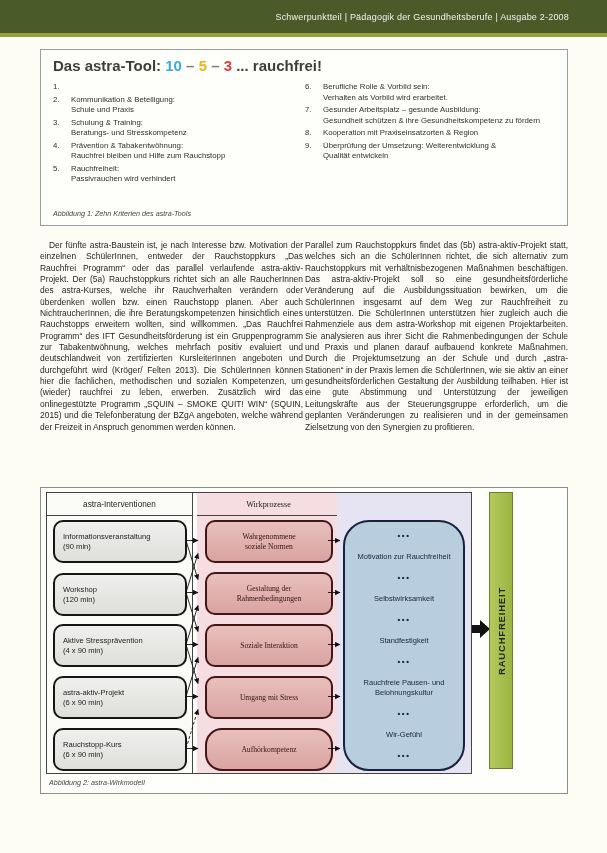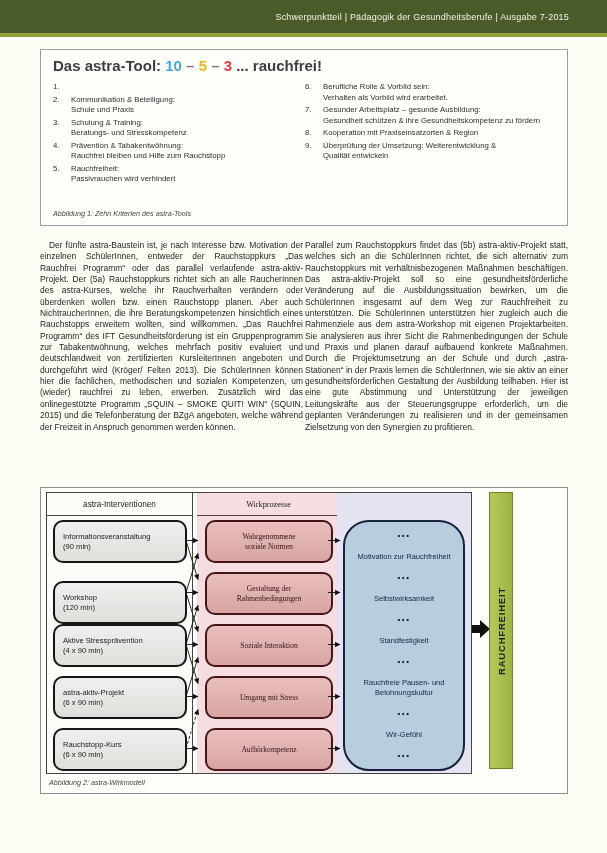--- a/index.html
+++ b/index.html
@@ -90,21 +90,21 @@
   .footer .fsep{margin:0 9px;color:#555;}
   .footer .fpage{margin-left:auto;margin-top:48px;}
 </style>
 </head>
 <body>
 
 <div class="page">
 
   <div class="hdr"></div>
   <div class="hdr-accent"></div>
-  <div class="hdr-text">Schwerpunktteil | Pädagogik der Gesundheitsberufe | Ausgabe 7-2015</div>
+  <div class="hdr-text">Schwerpunktteil | Pädagogik der Gesundheitsberufe | Ausgabe 2-2008</div>
 
   <div class="toolbox">
     <div class="tb-title">
       <span>Das astra-Tool:</span>
       <span id="tb-title-nums"> <span style="color: rgb(63, 169, 220);">10</span><span class="sep"> – </span><span style="color: rgb(233, 182, 31);">5</span><span class="sep"> – </span><span style="color: rgb(226, 59, 59);">3</span> </span>
       <span>... rauchfrei!</span>
     </div>
     <div class="tb-cols">
       <div class="tb-col" id="tb-col-left">
           <div class="tb-item">
@@ -158,38 +158,38 @@
 
   <div class="article-col" id="col-left"><span class="ind"></span><span>Der fünfte astra-Baustein ist, je nach Interesse bzw. Motivation der einzelnen SchülerInnen, entweder der Rauchstoppkurs „Das Rauchfrei Programm“ oder das parallel verlaufende astra-aktiv-Projekt. Der (5a) Rauchstoppkurs richtet sich an alle RaucherInnen des astra-Kurses, welche ihr Rauchverhalten verändern oder überdenken wollen bzw. einen Rauchstopp planen. Aber auch NichtraucherInnen, die ihre Beratungskompetenzen hinsichtlich eines Rauchstopps erweitern wollten, sind willkommen. „Das Rauchfrei Programm“ des IFT Gesundheitsförderung ist ein Gruppenprogramm zur Tabakentwöhnung, welches mehrfach positiv evaluiert und deutschlandweit von zertifizierten KursleiterInnen angeboten und durchgeführt wird (Kröger/ Felten 2013). Die SchülerInnen können hier die fachlichen, methodischen und sozialen Kompetenzen, um (wieder) rauchfrei zu leben, erwerben. Zusätzlich wird das onlinegestützte Programm „SQUIN – SMOKE QUIT! WIN“ (SQUIN, 2015) und die Telefonberatung der BZgA angeboten, welche während der Freizeit in Anspruch genommen werden können.</span></div>
   <div class="article-col" id="col-right"><span>Parallel zum Rauchstoppkurs findet das (5b) astra-aktiv-Projekt statt, welches sich an die SchülerInnen richtet, die sich alternativ zum Rauchstoppkurs mit verhältnisbezogenen Maßnahmen beschäftigen. Das astra-aktiv-Projekt soll so eine gesundheitsförderliche Veränderung auf die Ausbildungssituation bewirken, um die SchülerInnen insgesamt auf dem Weg zur Rauchfreiheit zu unterstützen. Die SchülerInnen unterstützen hier zugleich auch die Rahmenziele aus dem astra-Workshop mit eigenen Projektarbeiten. Sie analysieren aus ihrer Sicht die Rahmenbedingungen der Schule und Praxis und planen darauf aufbauend konkrete Maßnahmen. Durch die Projektumsetzung an der Schule und durch „astra-Stationen“ in der Praxis lernen die SchülerInnen, wie sie aktiv an einer gesundheitsförderlichen Gestaltung der Ausbildung teilhaben. Hier ist eine gute Abstimmung und Unterstützung der jeweiligen Leitungskräfte aus der Steuerungsgruppe erforderlich, um die geplanten Veränderungen zu realisieren und in der gemeinsamen Zielsetzung von den Synergien zu profitieren.</span></div>
 
   <div class="fig">
     <div class="fig-table">
       <div class="fcol" id="fcol1">
         <div class="fcol-h">astra-Interventionen</div>
       <div class="ibox" style="top: 27px;">Informationsveranstaltung
 (90 min)</div>
-          <div class="ibox" style="top: 88px;">Workshop
+          <div class="ibox" style="top: 80px;">Workshop
 (120 min)</div>
           <div class="ibox" style="top: 131px;">Aktive Stressprävention
 (4 x 90 min)</div>
           <div class="ibox" style="top: 183px;">astra-aktiv-Projekt
 (6 x 90 min)</div>
           <div class="ibox" style="top: 235px;">Rauchstopp-Kurs
 (6 x 90 min)</div>
         </div>
       <div class="fcol" id="fcol2">
         <div class="fcol-h">Wirkprozesse</div>
       <div class="pbox" style="top: 27px;">Wahrgenommene
 soziale Normen</div>
           <div class="pbox" style="top: 79px;">Gestaltung der
 Rahmenbedingungen</div>
           <div class="pbox" style="top: 131px;">Soziale Interaktion</div>
           <div class="pbox" style="top: 183px;">Umgang mit Stress</div>
-          <div class="pbox" style="top: 235px;">Aufhörkompetenz</div>
+          <div class="pbox" style="top: 235px; border-radius: 17px;">Aufhörkompetenz</div>
         </div>
       <div class="fcol" id="fcol3">
         <div class="bluebox" id="bluebox">
             <div class="bb-dots">•••</div>
             <div class="bb-item">Motivation zur Rauchfreiheit</div>
             <div class="bb-dots">•••</div>
             <div class="bb-item">Selbstwirksamkeit</div>
             <div class="bb-dots">•••</div>
             <div class="bb-item">Standfestigkeit</div>
             <div class="bb-dots">•••</div>

